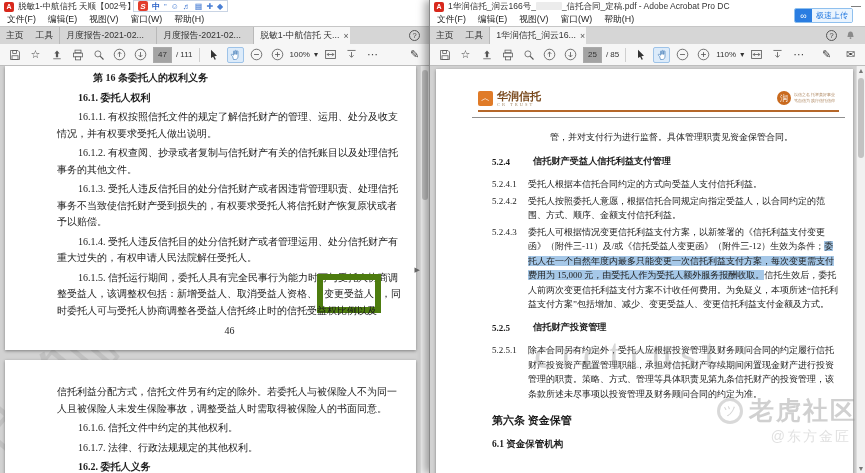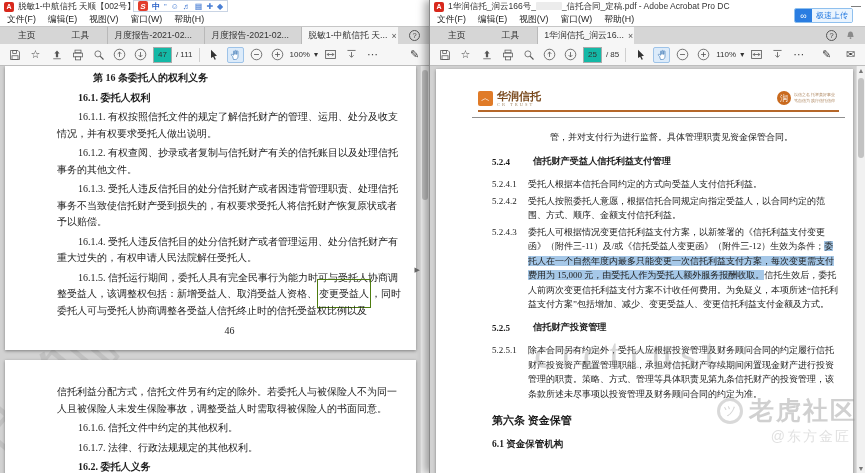--- a/index.html
+++ b/index.html
@@ -10,49 +10,49 @@
 
   .titlebar{height:13px;display:flex;align-items:center;gap:4px;padding:0 4px;font-size:8.5px;color:#333;background:#fff;white-space:nowrap;overflow:hidden;position:relative}
   .adobe{width:10px;height:10px;background:#d8281c;border-radius:2px;color:#fff;font-size:7px;font-weight:bold;display:flex;align-items:center;justify-content:center;flex:0 0 auto}
   .minbtn{position:absolute;right:4px;top:0;color:#555;font-size:10px}
   .redact{display:inline-block;width:26px;height:8px;background:#ececec;border-radius:1px;vertical-align:middle}
 
   .menubar{height:13px;display:flex;align-items:center;gap:12px;padding:0 7px;font-size:8.8px;color:#222;background:#fff}
   .menubar span{cursor:default}
 
   .tabbar{height:18px;background:#d6d6d6;display:flex;align-items:stretch;font-size:8.8px;color:#333;border-top:1px solid #c6c6c6}
-  .navtab{padding:0 18px;display:flex;align-items:center}
+  .navtab{padding:0 6px;display:flex;align-items:center}
   .doctab{width:97px;display:flex;align-items:center;justify-content:space-between;padding:0 6px;border-left:1px solid #b9b9b9;overflow:hidden;white-space:nowrap}
   .doctab:last-of-type{border-right:1px solid #b9b9b9}
   .doctab.active{background:#f6f6f6}
   .doctab .x{margin-left:4px;color:#555}
   .tab-right{margin-left:auto;display:flex;align-items:center;gap:8px;padding-right:9px}
   .qcirc{width:11px;height:11px;border:1px solid #555;border-radius:50%;font-size:7.5px;display:flex;align-items:center;justify-content:center;color:#444}
 
   .toolbar{height:22px;background:#f6f6f6;border-bottom:1px solid #bdbdbd;display:flex;align-items:center;gap:4px;padding:0 6px;font-size:8.5px;color:#333}
   .tbtn{width:17px;height:16px;display:flex;align-items:center;justify-content:center;border-radius:2px;flex:0 0 auto;font-size:11px;color:#444}
   .tbtn.active{background:#dcebfa;border:1px solid #9ec3e8}
   .sep{width:1px;height:14px;background:#cfcfcf;margin:0 2px;flex:0 0 auto}
-  .pagebox{border:1px solid #aaa;background:#14b8a6;padding:7px 4px;height:15px;display:flex;align-items:center;font-size:8px}
+  .pagebox{border:1px solid #aaa;background:#a3a3a3;padding:7px 4px;height:15px;display:flex;align-items:center;font-size:8px}
   .ptotal{font-size:8px;color:#333}
   .zoombox{display:flex;align-items:center;gap:4px;font-size:8px}
   .tb-right{margin-left:auto;display:flex;gap:7px;align-items:center}
 
   .docarea{position:absolute;left:0;right:0;top:66px;bottom:0;background:#d2d2d2;overflow:hidden}
   .page{position:absolute;background:#fff;box-shadow:0 1px 3px rgba(0,0,0,.4)}
   .dtext{font-family:"Liberation Serif",serif;color:#1c1c1c}
 
   
   #lpage1{left:5px;right:13px;top:0;height:284px;padding:4px 14px 0 52px}
   #lpage2{left:5px;right:13px;top:294px;height:200px;padding:24px 14px 0 52px}
   #lpage1 p,#lpage2 p{font-size:10px;line-height:16.5px;margin-bottom:3px;text-indent:2.1em}
   .lheading{font-weight:bold;font-size:10.5px;text-indent:36px !important}
   .lbold{font-weight:bold}
   .noindent{text-indent:0 !important}
-  .redbox{border:1px solid #4d7c0f;padding:8px 1px}
+  .redbox{border:6px solid #4d7c0f;padding:8px 1px}
   .pageno{text-align:center;font-size:7.5px;text-indent:0 !important;margin-top:4px}
   .wm-cn{position:absolute;font-family:"Liberation Serif",serif;color:rgba(150,150,150,.28);font-size:88px;letter-spacing:14px;transform:rotate(-50deg);pointer-events:none;white-space:nowrap}
 
   
   #rpage{left:6px;right:12px;top:3px;height:500px;padding:22px 14px 0 56px}
   .rheader{display:flex;justify-content:space-between;align-items:flex-start;margin:0 0 0 -14px;padding-right:4px}
   .brandbox{display:flex;gap:4px;align-items:flex-start}
   .brandsq{width:15px;height:15px;background:#e07b28;border-radius:2px;color:#fff;font-size:9px;display:flex;align-items:center;justify-content:center}
   .brandcn{font-size:11px;font-weight:bold;color:#7a4a1e;font-family:"Liberation Serif",serif;line-height:11px}
   .branden{font-size:4.5px;letter-spacing:2px;color:#a08767}

